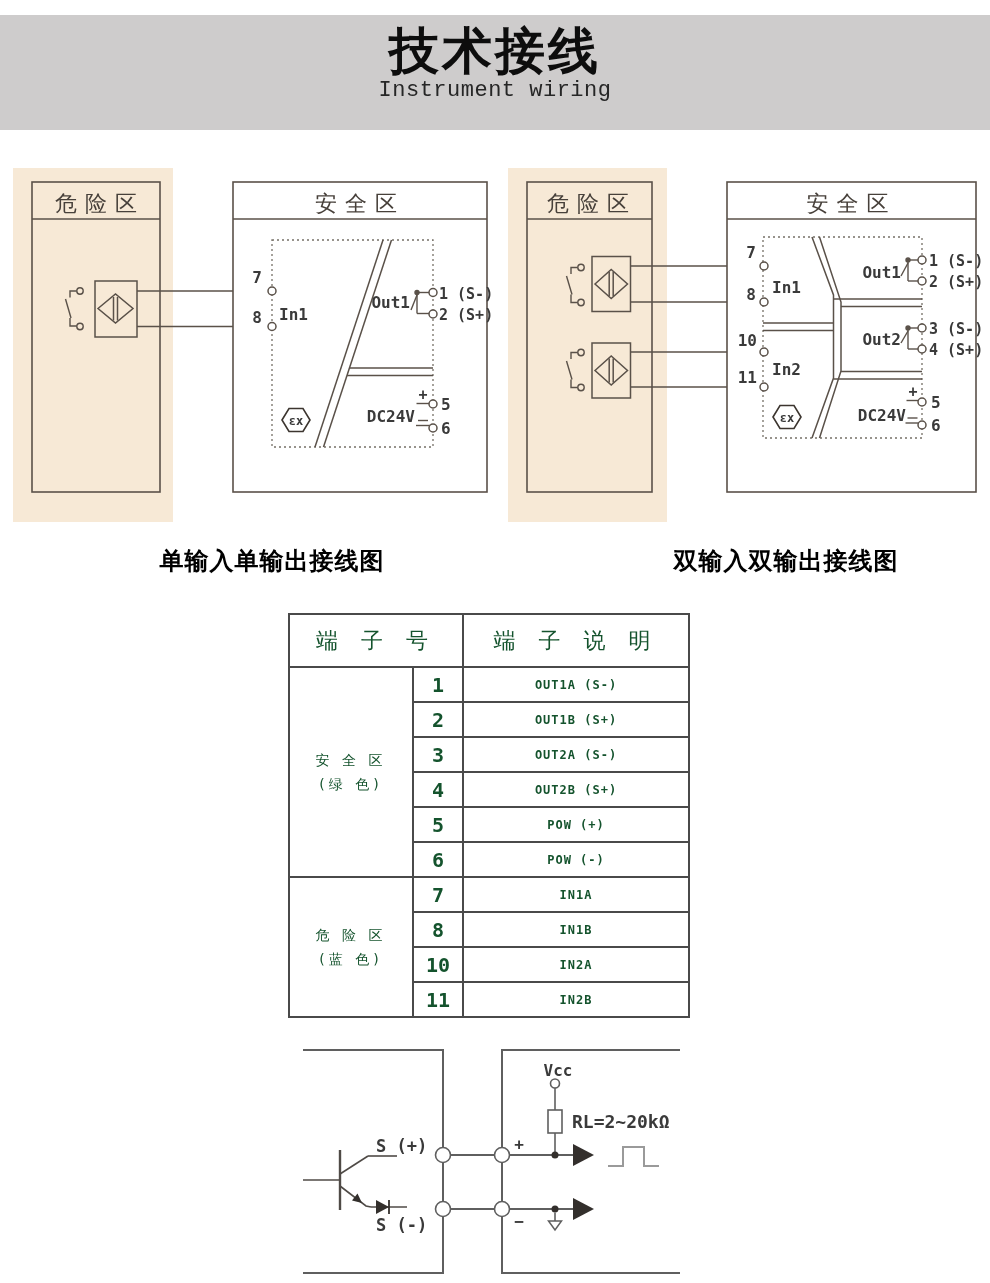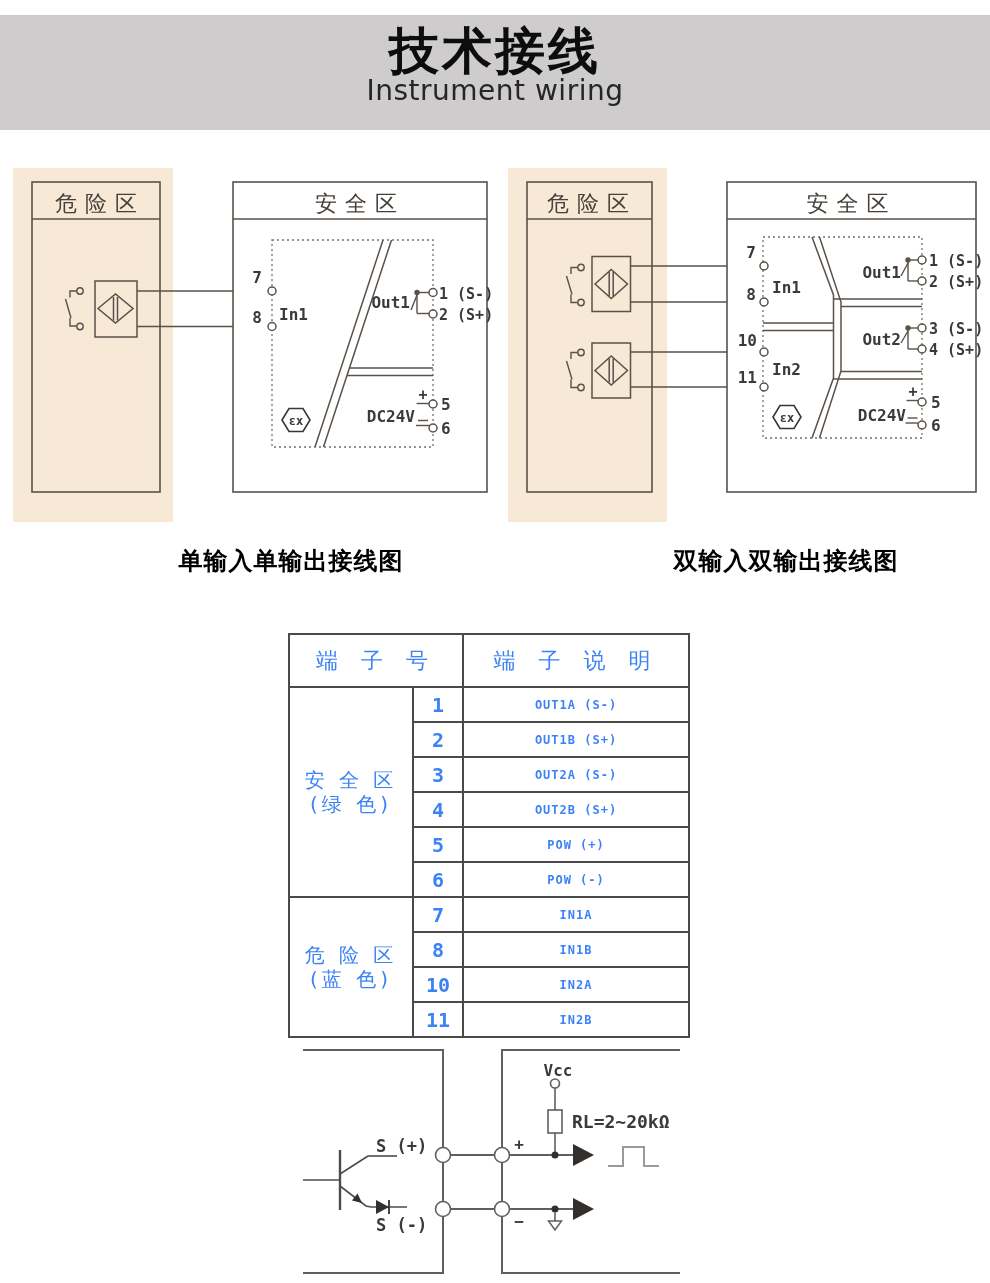--- a/index.html
+++ b/index.html
@@ -12,47 +12,47 @@
   .band {
     position:absolute; left:0; top:15px; width:990px; height:115px;
     background:#cecccc; text-align:center;
   }
   .band .title {
     margin-top:8px; font-size:50px; font-weight:bold; color:#0d0d0d;
     letter-spacing:3px; line-height:56px;
     font-family:"DejaVu Sans","Liberation Sans",sans-serif;
   }
   .band .subtitle {
-    font-size:28px; color:#262626; letter-spacing:0.5px; line-height:24px;
+    font-size:22px; color:#262626; letter-spacing:0.5px; line-height:24px;font-family:Liberation Mono, monospace;
   }
   .caption {
     position:absolute; top:545px; width:300px; text-align:center;
     font-size:24px; font-weight:bold; color:#000; letter-spacing:1px;
   }
-  #cap1 { left:141px; }
+  #cap1 { left:122px; }
   #cap2 { left:636px; }
 
   svg text { fill:#3c352f; }
   .cjk-title { font-size:22px; letter-spacing:8px; fill:#47403a; }
   .mono { font-family:"DejaVu Sans Mono","Liberation Mono",monospace; font-weight:bold; fill:#3a3a3a; }
   .fs15 { font-size:15px; } .fs16 { font-size:16px; } .fs13 { font-size:12px; }
   .fs17 { font-size:17px; } .fs18 { font-size:18px; }
 
   table.terms {
-    position:absolute; left:288px; top:633px; width:400px;
+    position:absolute; left:288px; top:613px; width:400px;
     border-collapse:collapse; table-layout:fixed;
-    color:#3b82f6;
+    color:#14532d;
   }
   table.terms th, table.terms td { border:2px solid #4a4a4a; }
   table.terms th {
     height:53px; font-size:22px; font-weight:normal; letter-spacing:8px;
     text-align:center;
   }
   table.terms td { height:35px; text-align:center; }
-  td.grp { font-size:20px; letter-spacing:4px; line-height:24px; }
+  td.grp { font-size:14px; letter-spacing:4px; line-height:24px; }
   td.num {
     font-family:"DejaVu Sans Mono","Liberation Mono",monospace;
     font-weight:bold; font-size:20px;
   }
   td.desc {
     font-family:"DejaVu Sans Mono","Liberation Mono",monospace;
     font-weight:bold; font-size:12px; letter-spacing:1px;
   }
 </style>
 </head>

